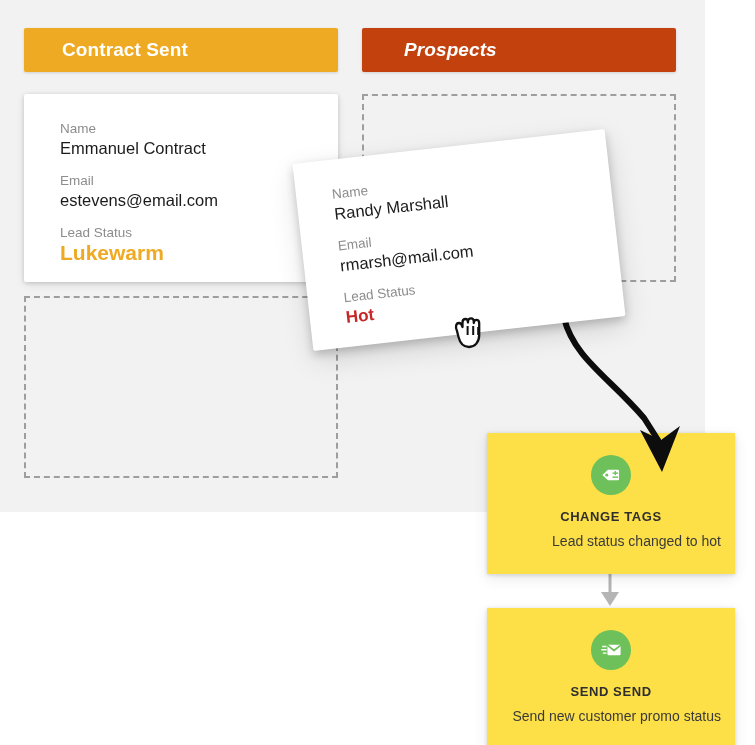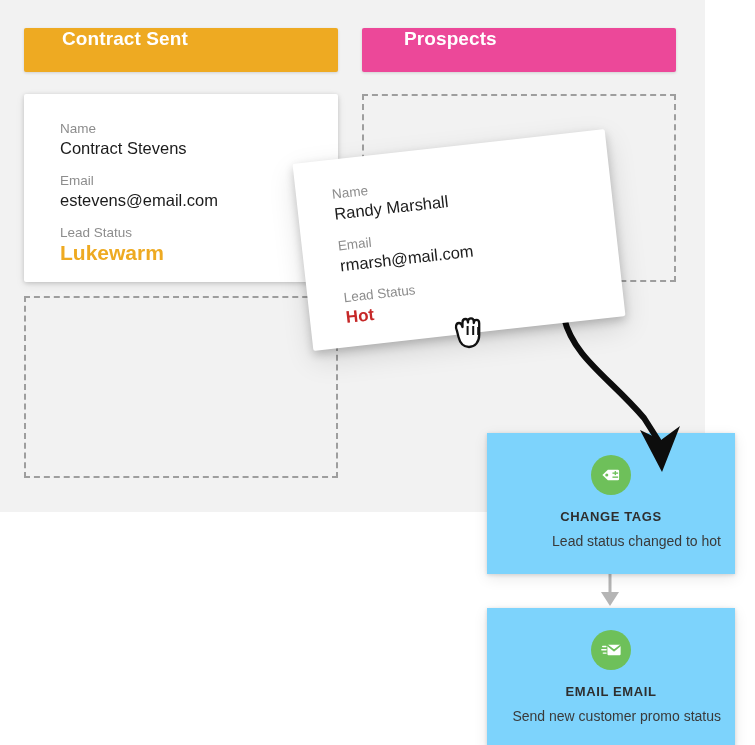--- a/index.html
+++ b/index.html
@@ -25,40 +25,42 @@
     height: 512px;
     background: #f2f2f2;
   }
 
   
   .col-header {
     position: absolute;
     height: 44px;
     border-radius: 2px;
     display: flex;
+    align-items: center;
     box-shadow: 0 1px 3px rgba(0,0,0,0.14);
   }
   .col-header .col-title {
     color: #ffffff;
     font-size: 19px;
     font-weight: bold;
     letter-spacing: 0.1px;
     padding-left: 38px;
   }
   #col-header-contract-sent {
     left: 24px;
     top: 28px;
     width: 314px;
     background: #eeaa22;
   }
   #col-header-prospects {
     left: 362px;
     top: 28px;
     width: 314px;
-    background: #ec4899;
+    background: #c2410c;
+    font-style: italic;
   }
   #col-header-prospects .col-title { padding-left: 42px; }
 
   
   .lead-card {
     background: #ffffff;
     border-radius: 2px;
     box-shadow: 0 1px 4px rgba(0,0,0,0.16), 0 3px 10px rgba(0,0,0,0.08);
     box-sizing: border-box;
     padding: 26px 0 22px 36px;
@@ -149,21 +151,21 @@
     width: 42px;
     height: 42px;
     z-index: 60;
     pointer-events: none;
   }
 
   
   .workflow-node {
     position: absolute;
     width: 248px;
-    background: #7dd3fc;
+    background: #fde047;
     box-shadow: 0 1px 4px rgba(0,0,0,0.15), 0 4px 14px rgba(0,0,0,0.09);
     box-sizing: border-box;
     padding: 22px 14px 24px;
     text-align: center;
     z-index: 20;
   }
   .node-icon {
     width: 40px;
     height: 40px;
     border-radius: 50%;
@@ -211,21 +213,21 @@
     <span class="col-title">Contract Sent</span>
   </div>
 
   <div class="col-header" id="col-header-prospects">
     <span class="col-title">Prospects</span>
   </div>
 
   <div class="lead-card" id="lead-card-emmanuel">
     <div class="field">
       <span class="field-label">Name</span>
-      <span class="field-value">Contract Stevens</span>
+      <span class="field-value">Emmanuel Contract</span>
     </div>
     <div class="field">
       <span class="field-label">Email</span>
       <span class="field-value">estevens@email.com</span>
     </div>
     <div class="field">
       <span class="field-label">Lead Status</span>
       <span class="field-value status-lukewarm">Lukewarm</span>
     </div>
   </div>
@@ -291,15 +293,15 @@
     <svg viewBox="0 0 24 24" width="22" height="22">
       <rect x="2.2" y="7.4" width="5" height="1.6" rx="0.8" fill="#ffffff"></rect>
       <rect x="1.2" y="11.0" width="6.2" height="1.6" rx="0.8" fill="#ffffff"></rect>
       <rect x="2.8" y="14.6" width="4.6" height="1.6" rx="0.8" fill="#ffffff"></rect>
       <path d="M9 6.4 H21.6 A0.9 0.9 0 0 1 22.5 7.3 V16.7
                A0.9 0.9 0 0 1 21.6 17.6 H9 A0.9 0.9 0 0 1 8.1 16.7
                V7.3 A0.9 0.9 0 0 1 9 6.4 Z" fill="#ffffff"></path>
       <path d="M8.6 7.2 L15.3 12.6 L22 7.2" fill="none" stroke="#6ec05a" stroke-width="1.9" stroke-linecap="round" stroke-linejoin="round"></path>
     </svg>
   </div>
-  <span class="node-title">EMAIL EMAIL</span>
+  <span class="node-title">SEND SEND</span>
   <span class="node-desc">Send new customer promo status</span>
 </div>
 
 </body></html>

